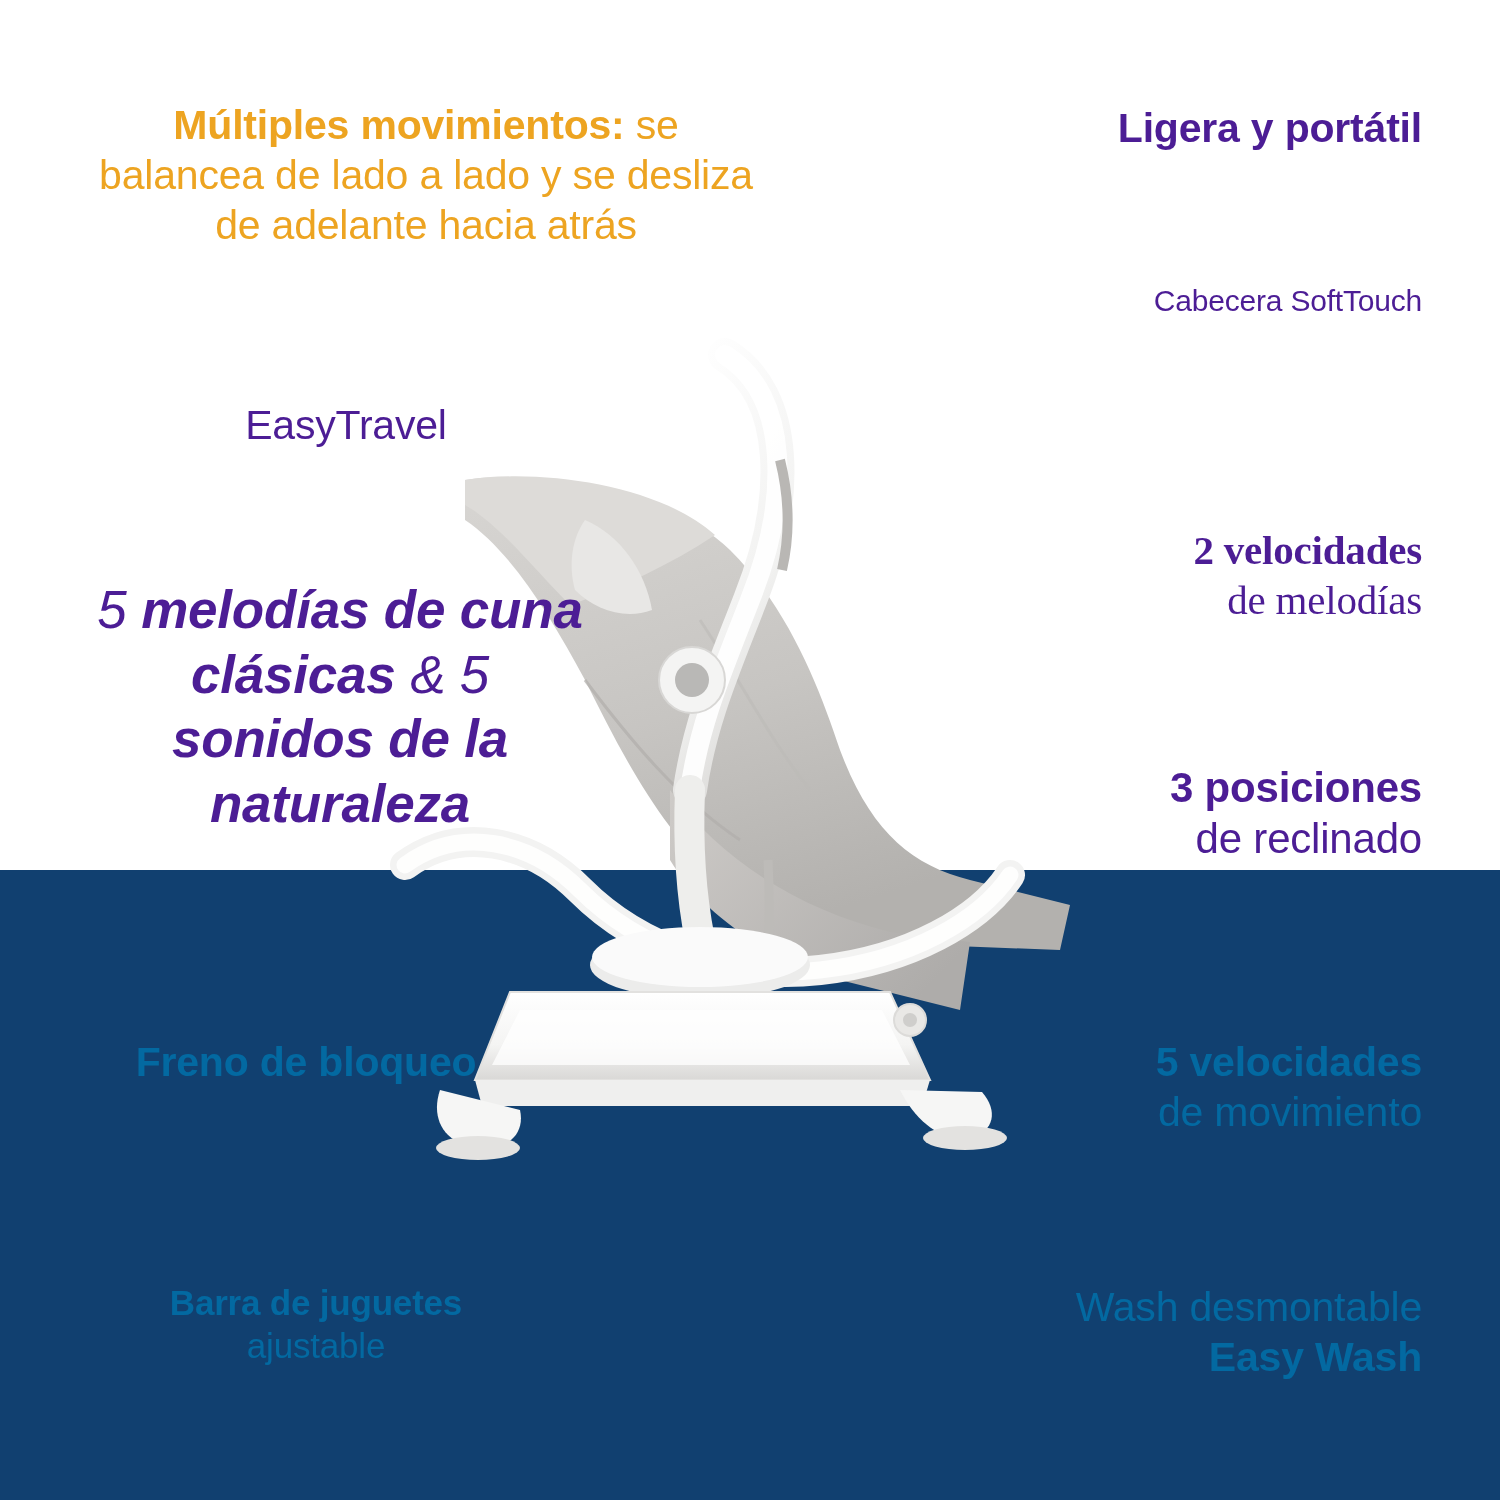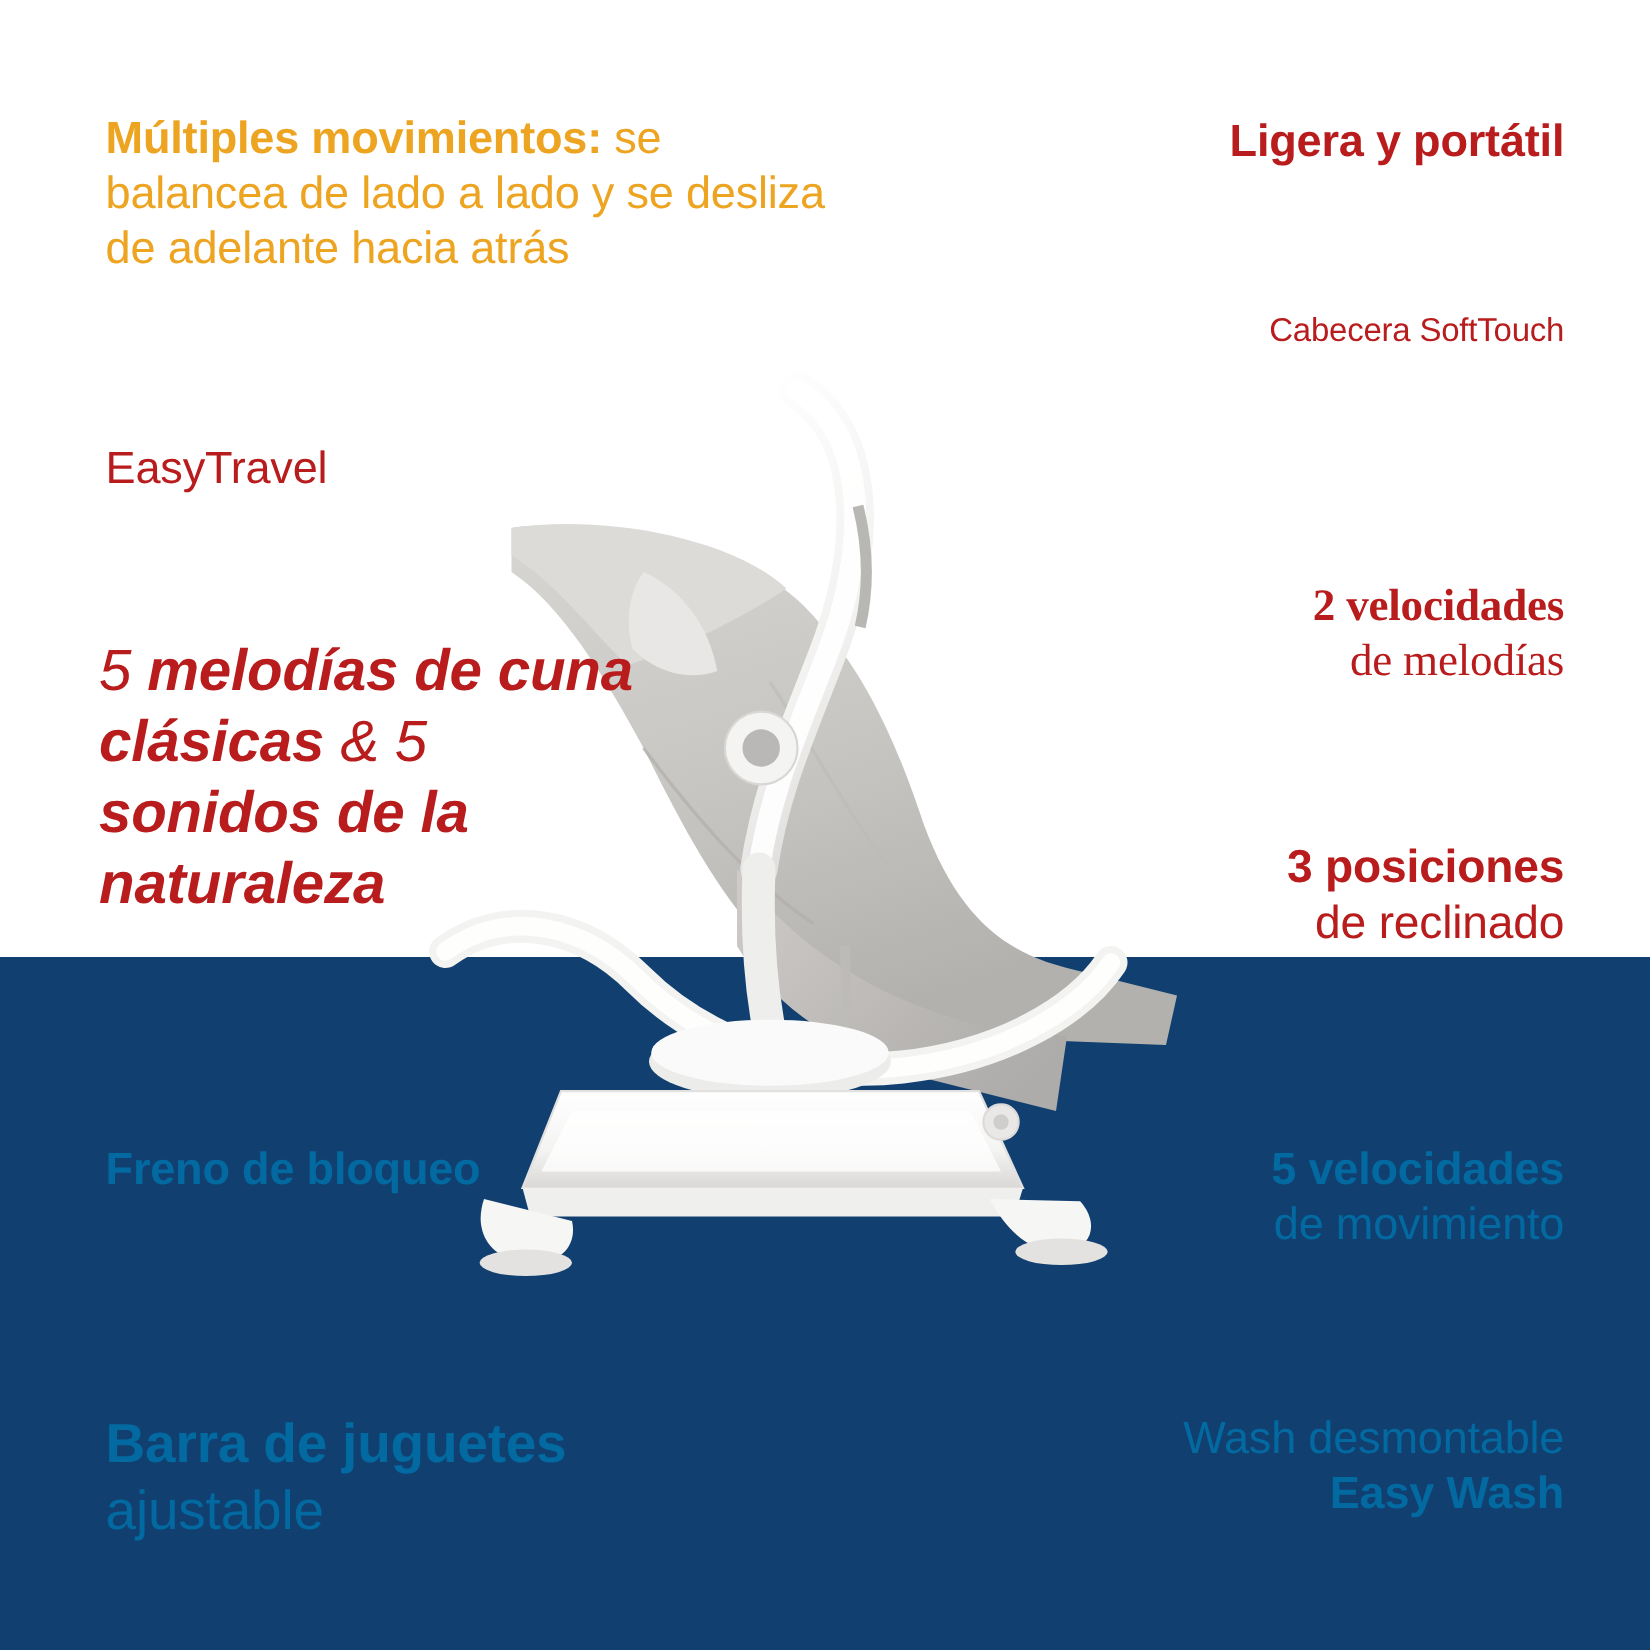--- a/index.html
+++ b/index.html
@@ -27,36 +27,36 @@
     left: 370px; top: 320px;
     width: 760px; height: 860px;
   }
   
   .callout {
     position: absolute;
     line-height: 1.22;
     letter-spacing: -0.2px;
   }
   .amber { color: #EDA421; }
-  .navy  { color: #b91c1c; }
+  .navy  { color: #4c1d95; }
   .white { color: #0369a1; margin-top: 32px; }
   .b { font-weight: bold; }
   .r { font-weight: normal; }
   .right { text-align: right; }
-  .left { text-align: left; }
+  .left { text-align: center; }
 
   #c-multiples { left: 96px;  top: 100px;  width: 660px; font-size: 41px; }
   #c-easytravel{ left: 96px;  top: 400px;  width: 500px; font-size: 41px; }
   #c-melodias  { left: 90px;  top: 578px;  width: 500px; font-size: 53px; font-style: italic; }
   #c-ligera    { right: 78px; top: 103px;  width: 480px; font-size: 41px; }
   #c-cabecera  { right: 78px; top: 283px;  width: 540px; font-size: 30px; }
   #c-vibracion { right: 78px; top: 525px;  width: 560px; font-size: 41px; font-family: Liberation Serif, serif; }
   #c-posiciones{ right: 78px; top: 762px;  width: 560px; font-size: 42px; }
   #c-freno     { left: 96px;  top: 1005px; width: 420px; font-size: 41px; }
-  #c-barra     { left: 96px;  top: 1250px; width: 440px; font-size: 50px; }
+  #c-barra     { left: 96px;  top: 1250px; width: 440px; font-size: 35px; }
   #c-6vel      { right: 78px; top: 1005px; width: 560px; font-size: 41px; }
   #c-funda     { right: 78px; top: 1250px; width: 500px; font-size: 41px; }
 </style>
 </head>
 <body>
 
 <div id="page">
 
   <div id="navy-panel"></div>
 

